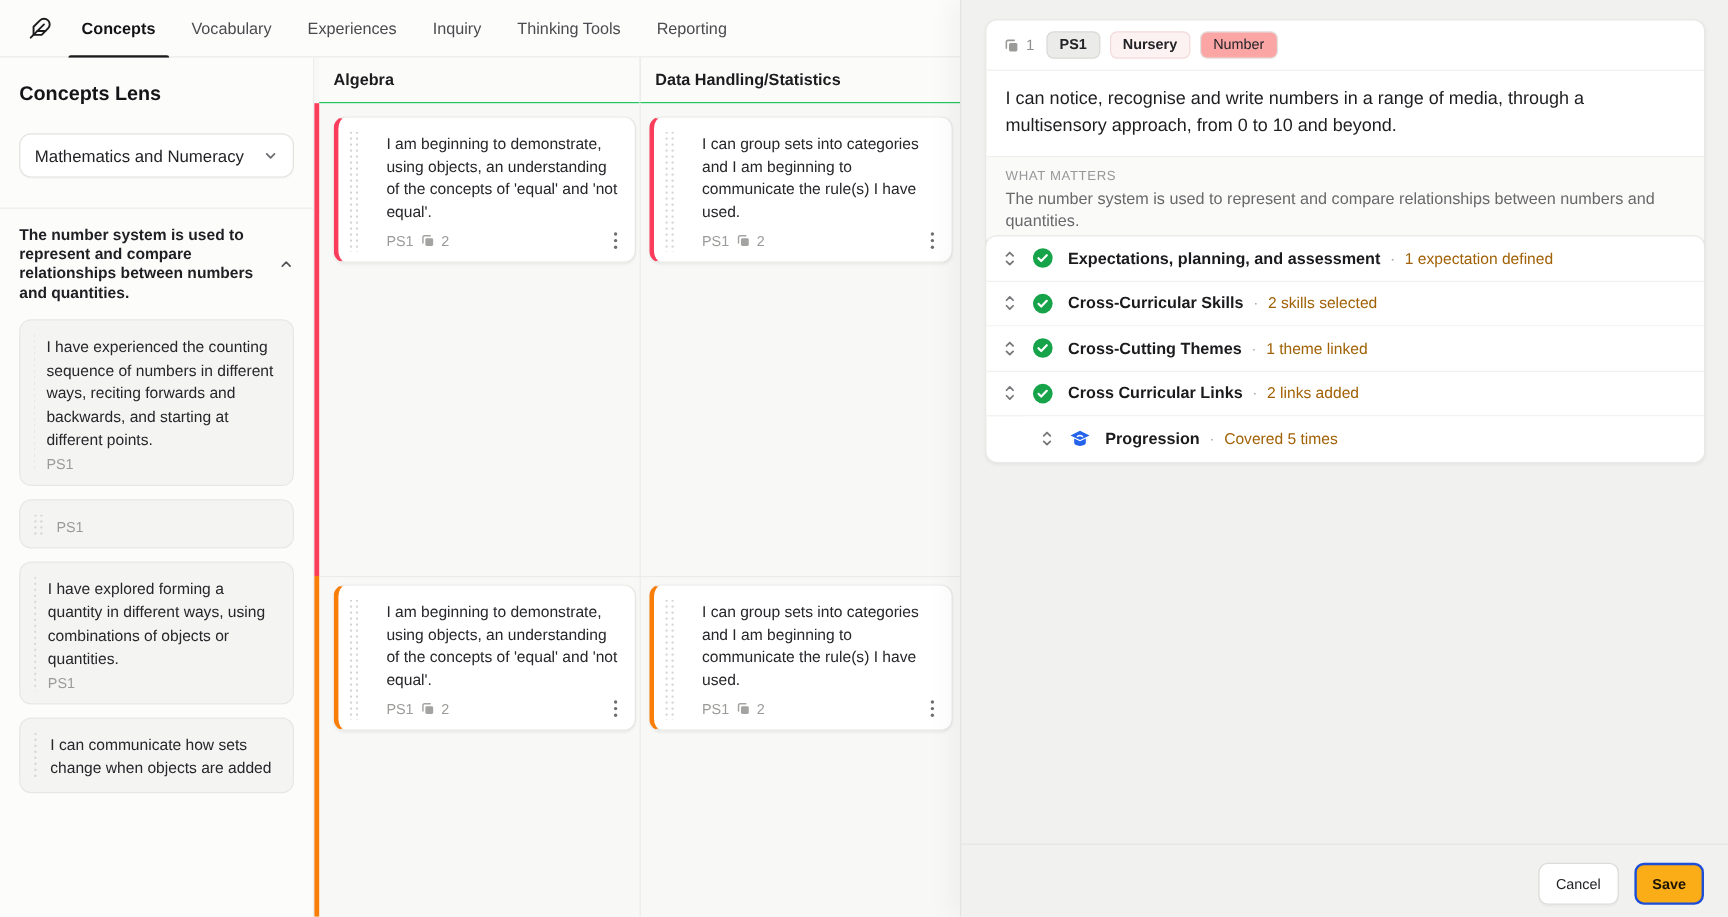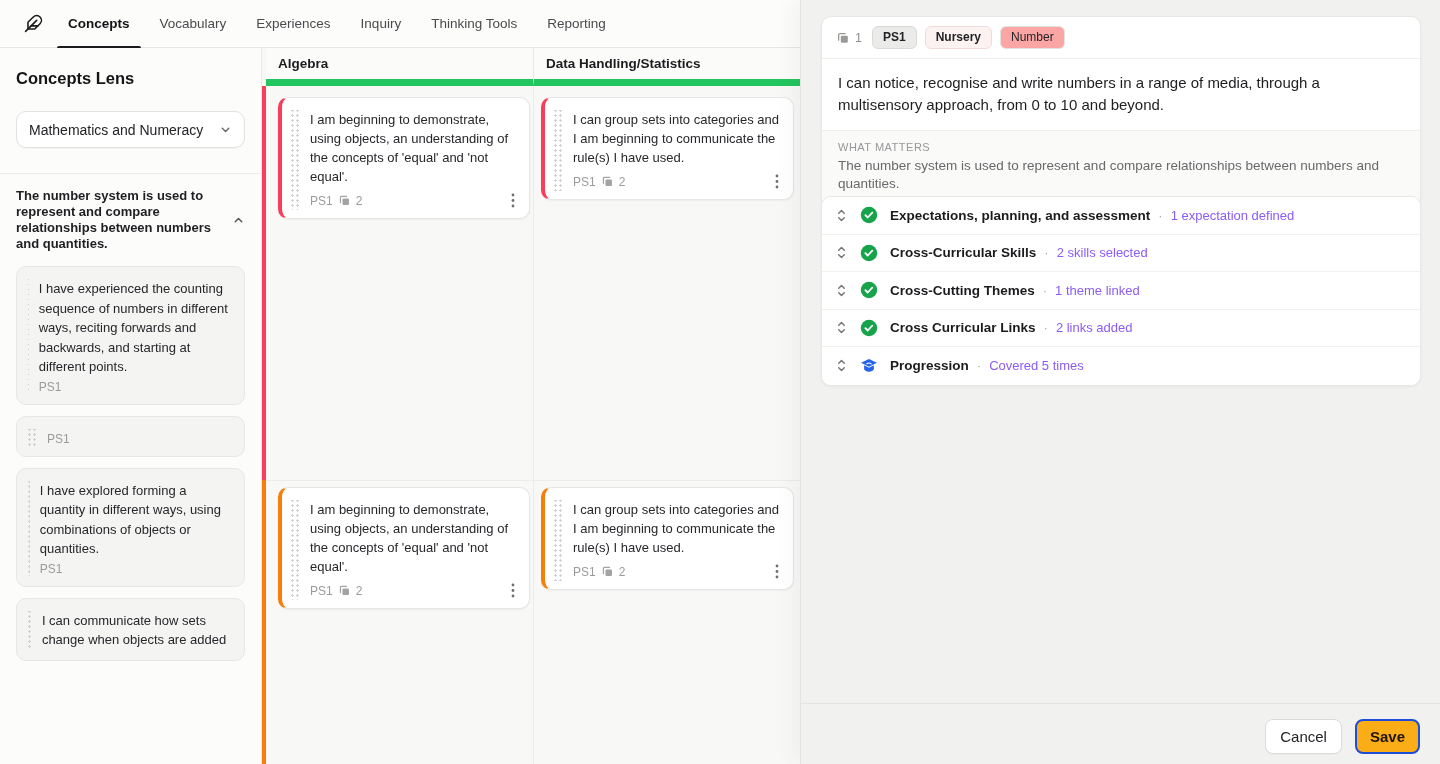--- a/index.html
+++ b/index.html
@@ -59,37 +59,37 @@
     width:11px; margin-right:10px; align-self:stretch;
     background-image:radial-gradient(#d2d2d0 1.1px, transparent 1.2px);
     background-size:5px 5px; background-position:1px 3px;
   }
   .side-card .txt{ font-size:13px; line-height:19.5px; color:#27272b; }
   .phase{ font-size:12px; color:#9b9b99; margin-top:3px; }
 
   
   .board{ position:absolute; left:262px; top:48px; width:538px; height:716px; background:#f8f8f7; }
   .board .colhead{
-    position:absolute; top:0; height:38px; border-bottom:7px solid #22c55e;
+    position:absolute; top:0; height:38px; border-bottom:1px solid #22c55e;
     display:flex; align-items:center; padding-left:12px;
     font-size:13.5px; font-weight:700; color:#1c1c1f; background:#fbfbfa;
   }
   .colhead.c0{ left:4px; width:267px; }
   .colhead.c1{ left:271px; width:267px; border-left:1px solid #e7e7e5; }
   .colsep{ position:absolute; left:271px; top:38px; bottom:0; width:0; border-left:1px solid #ececea; }
   .rowsep{ position:absolute; left:4px; right:0; top:432px; height:0; border-top:1px solid #ececea; }
   .row-strip{ position:absolute; left:0; width:4px; }
   .row-strip.r0{ top:38px; height:394px; background:#fb3d5c; border-radius:0 0 0 0; }
   .row-strip.r1{ top:432px; height:284px; background:#f97d09; }
 
   .board-card{
     position:absolute; width:252px; background:#fff;
     border:1px solid #e6e6e4; border-radius:10px;
     box-shadow:0 1px 2px rgba(0,0,0,0.05);
-    padding:12px 12px 8px 7px; display:flex; cursor:grab;
+    padding:12px 12px 8px 7px; display:flex; cursor:grab;gap:12px;
   }
   .board-card.accent-red{ border-left:4px solid #fb3d5c; }
   .board-card.accent-orange{ border-left:4px solid #f97d09; }
   .board-card .content{ flex:1; min-width:0; }
   .board-card .txt{ font-size:13px; line-height:19px; color:#27272b; }
   .board-card .foot{ display:flex; align-items:center; gap:5px; margin-top:5px; }
   .board-card .foot .phase{ margin-top:0; }
   .copies{ font-size:12px; color:#9b9b99; }
   .kebab{ margin-left:auto; cursor:pointer; padding:2px; }
 
@@ -125,31 +125,31 @@
   .pc-statement{ padding:13px 16px 14px 16px; font-size:15px; line-height:22px; color:#1e1e21; }
   .what-matters{ background:#fafaf9; border-top:1px solid #efefed; padding:10px 16px 13px 16px; }
   .wm-label{ font-size:11px; letter-spacing:0.5px; color:#98989b; margin-bottom:4px; }
   .wm-text{ font-size:13.5px; color:#69696c; line-height:18px; }
 
   .pc-sections{ top:196px; }
   .sec-row{
     height:37.5px; display:flex; align-items:center; padding:0 14px;
     border-bottom:1px solid #f0f0ee; cursor:pointer; background:#fff;
   }
-  .sec-row:last-child{ border-bottom:none; }
+  .sec-row:last-child{ border-bottom:none;margin-left:31px; }
   .sec-row .unfold{ margin-right:13px; display:flex; }
   .sec-row .status-ic{ margin-right:12px; display:flex; }
   .sec-title{ font-size:13.5px; font-weight:700; color:#1b1b1e; }
   .sec-sep{ color:#a6a6a4; font-size:13px; margin:0 8px; }
-  .sec-status{ font-size:13px; color:#8b5cf6; }
+  .sec-status{ font-size:13px; color:#a16207; }
 
   .panel-footer-line{ position:absolute; left:0; right:0; top:703px; border-top:1px solid #e4e4e2; }
   .panel-actions{ position:absolute; top:719px; right:20px; display:flex; gap:13px; }
   .btn{
-    height:35px; border-radius:8px; font-size:15px; display:flex; align-items:center;
+    height:35px; border-radius:8px; font-size:12px; display:flex; align-items:center;
     cursor:pointer; font-family:"Liberation Sans", sans-serif;
   }
   .btn.cancel{
     background:#fff; border:1px solid #dcdcda; color:#232327; padding:0 14px; font-weight:500;
     box-shadow:0 1px 1px rgba(0,0,0,0.03);
   }
   .btn.save{
     background:#fbad18; border:2px solid #1d4ed8; color:#1d1405; padding:0 13px; font-weight:700;
   }
 </style>

